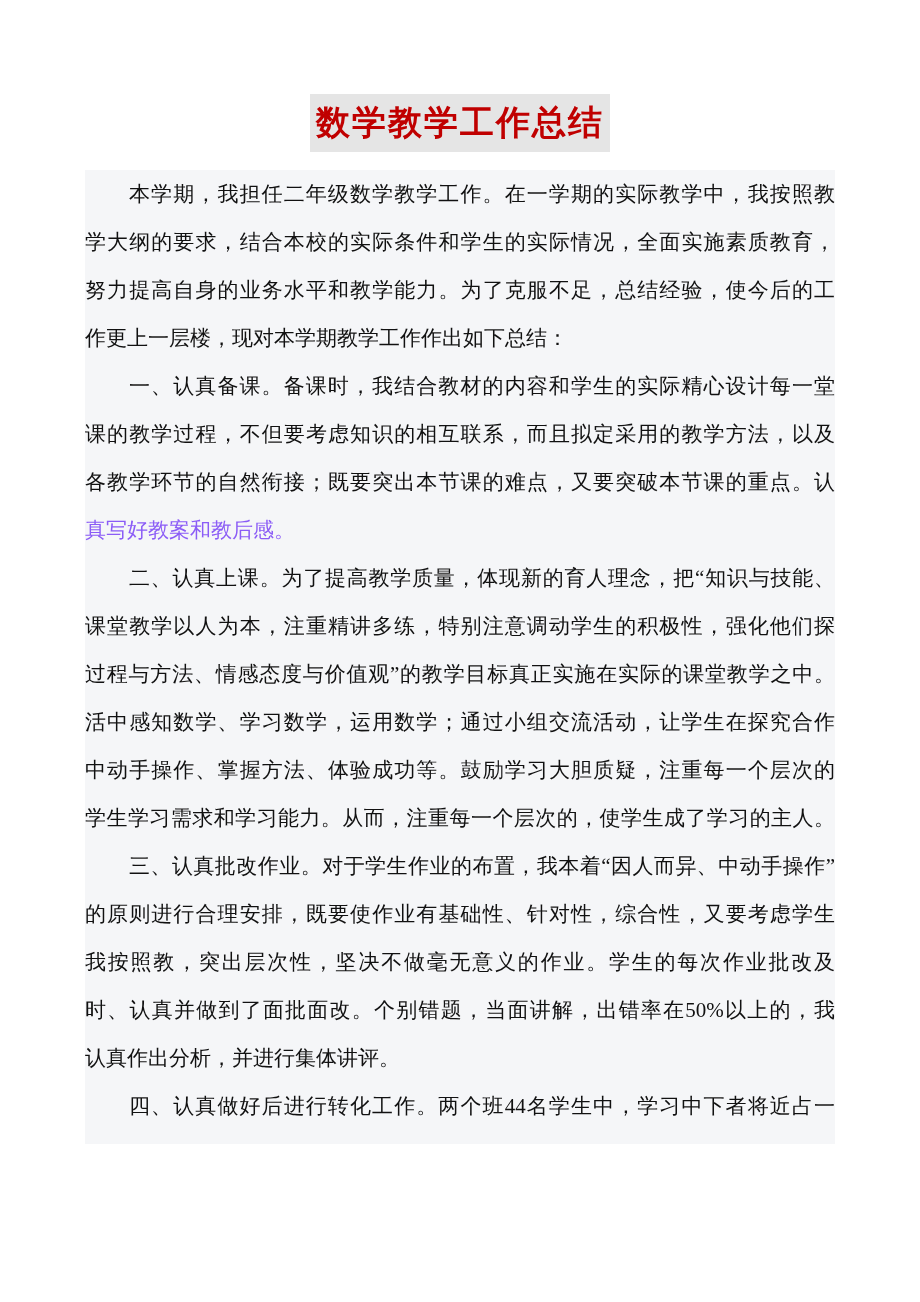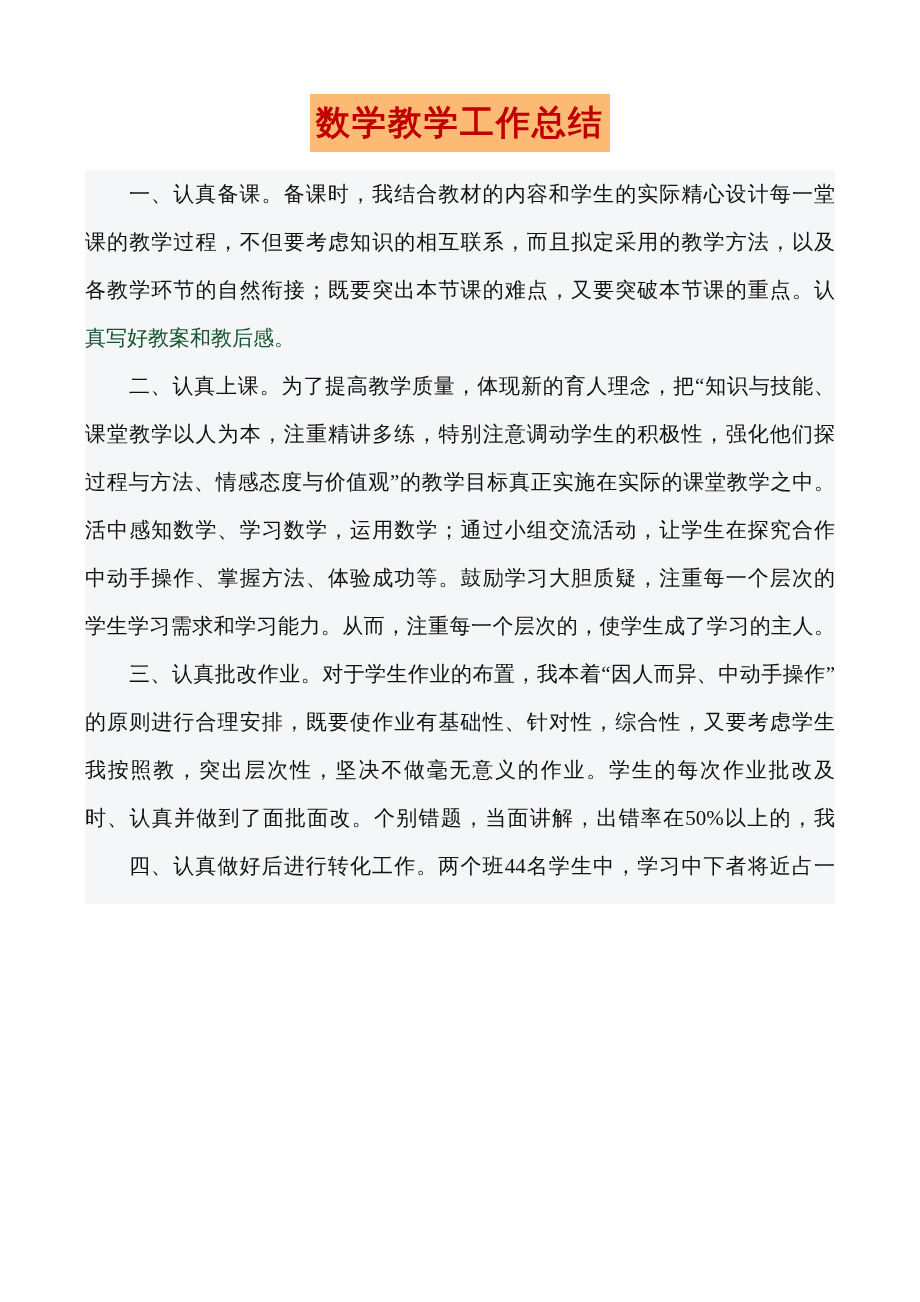--- a/index.html
+++ b/index.html
@@ -19,21 +19,21 @@
     text-align: center;
     line-height: 58px;
     height: 152px;
   }
   .doc-title {
     display: inline-block;
     font-size: 34px;
     font-weight: bold;
     letter-spacing: 2px;
     padding: 0 6px;
-    background: #fdba74;
+    background: #e5e5e5;
   }
   .content {
     margin: 0 85px;
     padding-bottom: 14px;
     background: #f5f6f8;
   }
   .para { margin: 0; }
   .line {
     font-size: 21px;
     line-height: 48px;
@@ -48,36 +48,43 @@
 </style>
 </head>
 <body>
 
 <div class="page">
   <div class="title-row">
     <span class="doc-title" style="color: rgb(192, 0, 0);">数学教学工作总结</span>
   </div>
   <div class="content" style="background: rgb(245, 246, 248);">
       <div class="para">
+        <div class="line indent" style="color: rgb(17, 17, 17);">本学期，我担任二年级数学教学工作。在一学期的实际教学中，我按照教</div>
+        <div class="line" style="color: rgb(17, 17, 17);">学大纲的要求，结合本校的实际条件和学生的实际情况，全面实施素质教育，</div>
+        <div class="line" style="color: rgb(17, 17, 17);">努力提高自身的业务水平和教学能力。为了克服不足，总结经验，使今后的工</div>
+        <div class="line short" style="color: rgb(17, 17, 17);">作更上一层楼，现对本学期教学工作作出如下总结：</div>
+      </div>
+      <div class="para">
         <div class="line indent" style="color: rgb(17, 17, 17);">一、认真备课。备课时，我结合教材的内容和学生的实际精心设计每一堂</div>
         <div class="line" style="color: rgb(17, 17, 17);">课的教学过程，不但要考虑知识的相互联系，而且拟定采用的教学方法，以及</div>
         <div class="line" style="color: rgb(17, 17, 17);">各教学环节的自然衔接；既要突出本节课的难点，又要突破本节课的重点。认</div>
-        <div class="line short" style="color: #14532d;">真写好教案和教后感。</div>
+        <div class="line short" style="color: #8b5cf6;">真写好教案和教后感。</div>
       </div>
       <div class="para">
         <div class="line indent" style="color: rgb(17, 17, 17);">二、认真上课。为了提高教学质量，体现新的育人理念，把“知识与技能、</div>
         <div class="line" style="color: rgb(17, 17, 17);">课堂教学以人为本，注重精讲多练，特别注意调动学生的积极性，强化他们探</div>
         <div class="line" style="color: rgb(17, 17, 17);">过程与方法、情感态度与价值观”的教学目标真正实施在实际的课堂教学之中。</div>
         <div class="line" style="color: rgb(17, 17, 17);">活中感知数学、学习数学，运用数学；通过小组交流活动，让学生在探究合作</div>
         <div class="line" style="color: rgb(17, 17, 17);">中动手操作、掌握方法、体验成功等。鼓励学习大胆质疑，注重每一个层次的</div>
         <div class="line" style="color: rgb(17, 17, 17);">学生学习需求和学习能力。从而，注重每一个层次的，使学生成了学习的主人。</div>
       </div>
       <div class="para">
         <div class="line indent" style="color: rgb(17, 17, 17);">三、认真批改作业。对于学生作业的布置，我本着“因人而异、中动手操作”</div>
         <div class="line" style="color: rgb(17, 17, 17);">的原则进行合理安排，既要使作业有基础性、针对性，综合性，又要考虑学生</div>
         <div class="line" style="color: rgb(17, 17, 17);">我按照教，突出层次性，坚决不做毫无意义的作业。学生的每次作业批改及</div>
         <div class="line" style="color: rgb(17, 17, 17);">时、认真并做到了面批面改。个别错题，当面讲解，出错率在50%以上的，我</div>
+        <div class="line short" style="color: rgb(17, 17, 17);">认真作出分析，并进行集体讲评。</div>
       </div>
       <div class="para">
         <div class="line indent" style="color: rgb(17, 17, 17);">四、认真做好后进行转化工作。两个班44名学生中，学习中下者将近占一</div>
       </div>
     </div>
 </div>
 
 </body></html>

